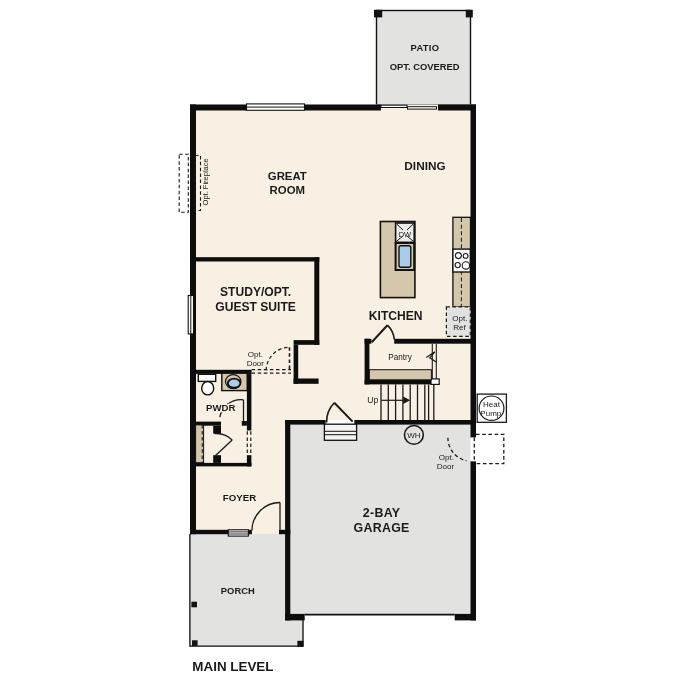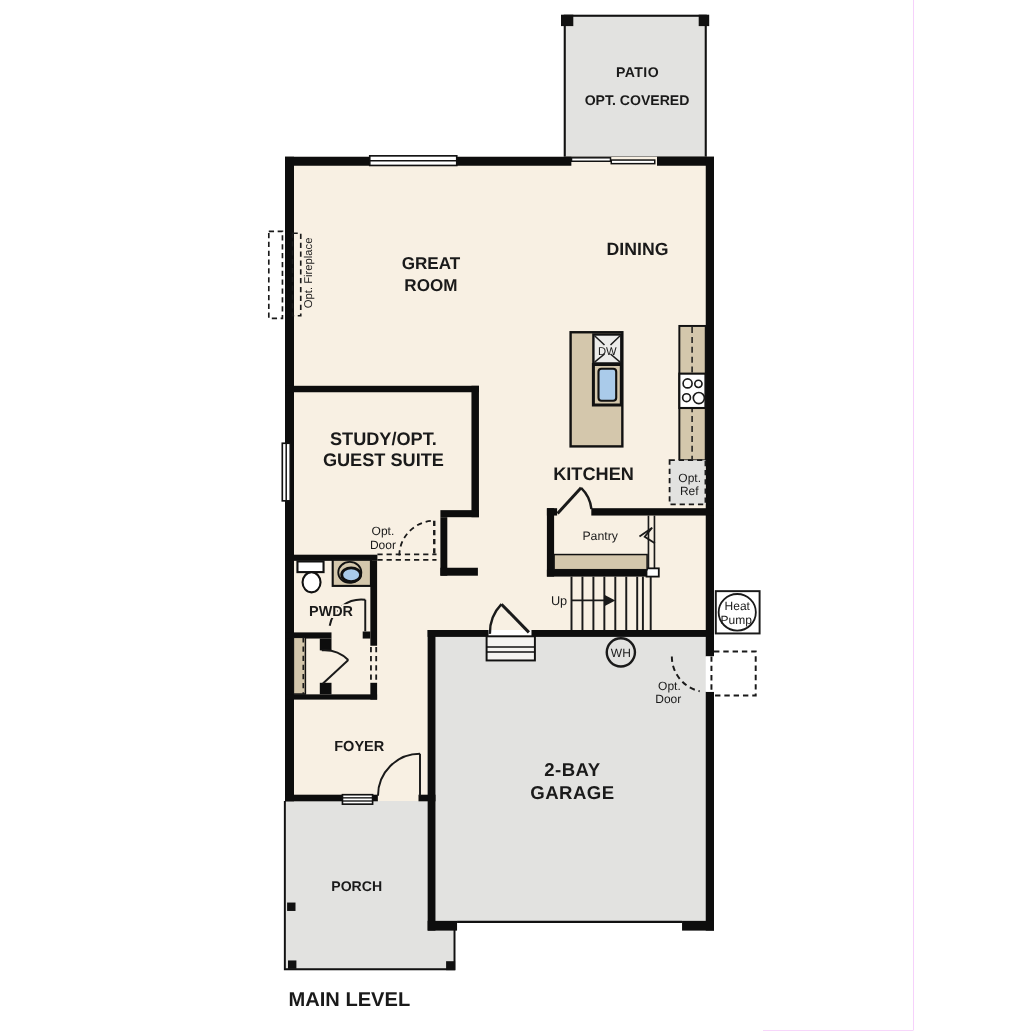--- a/index.html
+++ b/index.html
@@ -1,16 +1,16 @@
 <!DOCTYPE html>
 <html><head>
 <meta charset="utf-8">
 <style>
   html,body{margin:0;padding:0;background:#ffffff;}
-  .wrap{width:609px;height:687px;position:relative;overflow:hidden;background:#d946ef;}
+  .wrap{width:687px;height:687px;position:relative;overflow:hidden;background:#be185d;}
   text{font-family:"Liberation Sans", sans-serif;fill:#1a1a1a;}
   .sm{font-size:8px;}
 </style>
 </head>
 <body>
 <div class="wrap">
 <svg width="687" height="687" viewBox="0 0 687 687">
 
 <rect x="0" y="0" width="687" height="687" fill="#ffffff"></rect>
 

